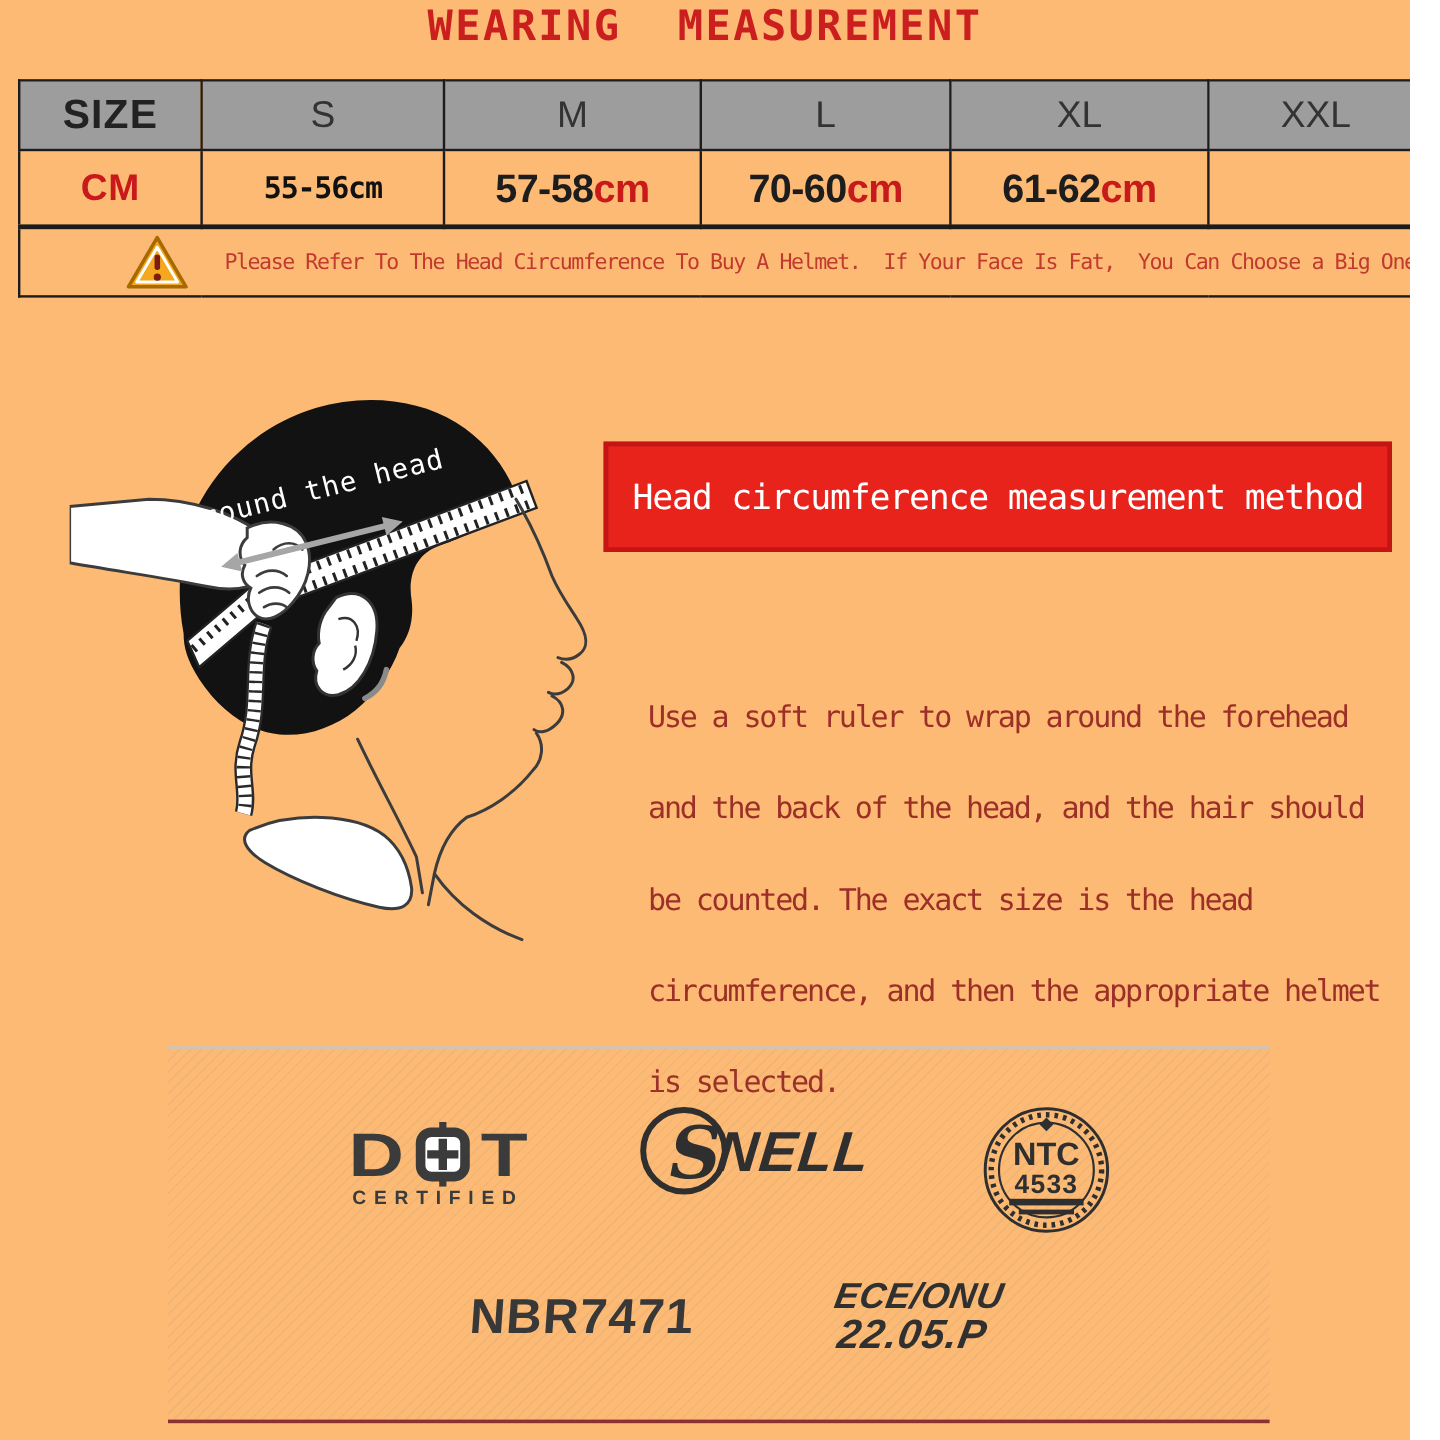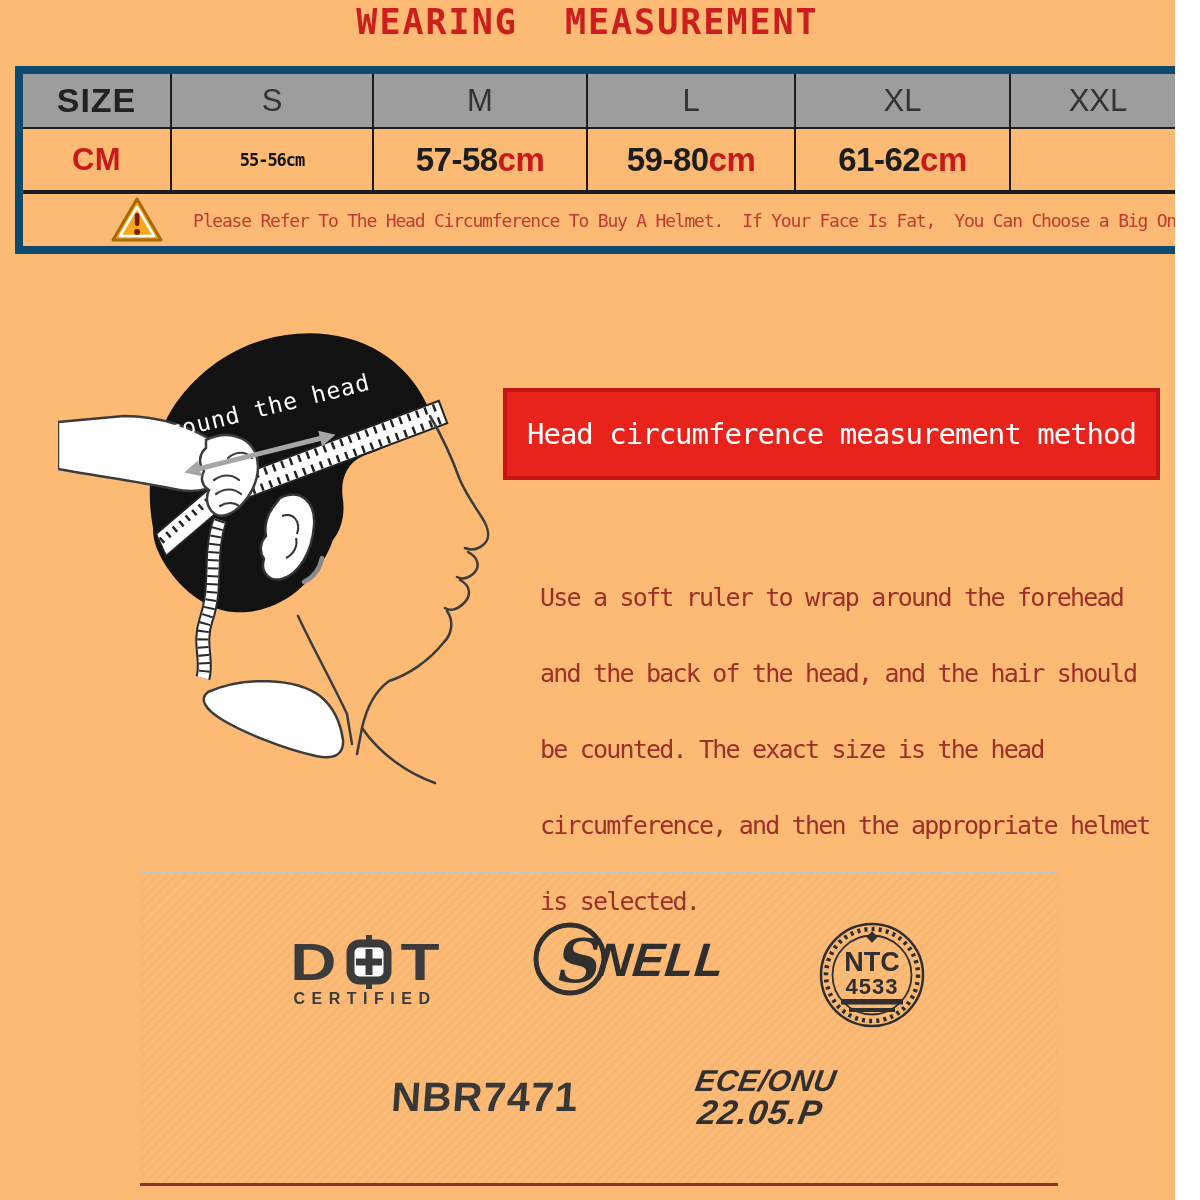--- a/index.html
+++ b/index.html
@@ -6,45 +6,45 @@
   .page{position:relative;width:1175px;height:1200px;background:#fdba74;overflow:hidden;
         font-family:"Liberation Sans",sans-serif;}
 
   
   .title{position:absolute;top:2px;left:0;width:100%;text-align:center;
          font-family:"DejaVu Sans Mono",monospace;font-weight:bold;font-size:35px;
          letter-spacing:2px;word-spacing:24px;color:#cb1f1f;}
 
   
   table.size-table{position:absolute;left:15px;top:66px;width:1170px;
-      border-collapse:collapse;table-layout:fixed;border:8px solid #0c4a6e;}
+      border-collapse:collapse;table-layout:fixed;border:2px solid #0c4a6e;}
   table.size-table td,table.size-table th{border:2px solid #1c1c1c;text-align:center;
       vertical-align:middle;padding:0;overflow:hidden;}
   tr.head-row{height:58px;background:#9d9d9d;}
   .hdr-size{font-size:34px;font-weight:bold;color:#222;letter-spacing:1px;}
   .hdr{font-size:31px;font-weight:400;color:#333;}
   tr.cm-row{height:64px;padding-left:20px;}
   tr.in-row{height:60px;}
   .row-label{color:#c81a1a;font-weight:bold;font-size:31px;letter-spacing:0.5px;}
   .num{font-size:33px;font-weight:bold;color:#1d1d1d;letter-spacing:-0.5px;margin-top:28px;}
   .unit{font-size:33px;font-weight:bold;color:#c81a1a;letter-spacing:-0.5px;}
-  .small-num{font-family:"DejaVu Sans Mono",monospace;font-size:17px;font-weight:bold;
+  .small-num{font-family:"DejaVu Sans Mono",monospace;font-size:25px;font-weight:bold;
       color:#111;letter-spacing:-1px;margin-top:25px;}
   tr.note-row{height:58px;}
   tr.note-row td{border-top:4px solid #1c1c1c;}
   .note-inner{display:flex;align-items:center;padding-left:88px;}
   .note-text{flex:1;text-align:center;font-family:"DejaVu Sans Mono",monospace;
       font-size:18px;letter-spacing:-1.2px;color:#c13a30;white-space:pre;padding-right:6px;}
   .warn-svg{flex:0 0 auto;margin-right:30px;}
 
   
   .diagram{position:absolute;left:58px;top:330px;}
 
   
-  .banner{position:absolute;left:503px;top:388px;width:657px;height:92px;
+  .banner{position:absolute;left:503px;top:368px;width:657px;height:92px;
       background:#e8231c;border:4px solid #c41414;box-sizing:border-box;
       display:flex;align-items:center;justify-content:center;}
   .banner-text{font-family:"DejaVu Sans Mono",monospace;font-size:29px;
       letter-spacing:-1px;color:#ffffff;white-space:nowrap;}
 
   
   .method-body{position:absolute;left:540px;top:560px;width:625px;
       font-family:"DejaVu Sans Mono",monospace;font-size:25px;letter-spacing:-1.8px;
       line-height:76px;color:#9c2f27;white-space:pre-line;}
 
@@ -94,21 +94,21 @@
       <th><span class="hdr">S</span></th>
       <th><span class="hdr">M</span></th>
       <th><span class="hdr">L</span></th>
       <th><span class="hdr">XL</span></th>
       <th><span class="hdr">XXL</span></th>
     </tr>
     <tr class="cm-row">
       <td><span class="row-label">CM</span></td>
       <td><span class="small-num">55-56cm</span></td>
       <td><span class="num">57-58</span><span class="unit">cm</span></td>
-      <td><span class="num">59-80</span><span class="unit">cm</span></td>
+      <td><span class="num">70-60</span><span class="unit">cm</span></td>
       <td><span class="num">61-62</span><span class="unit">cm</span></td>
       <td><span class="num"></span></td>
     </tr>
     <tr class="note-row">
       <td colspan="6">
         <div class="note-inner">
           <svg class="warn-svg" width="52" height="48" viewBox="0 0 52 48">
             <polygon points="26,3 50,44 2,44" fill="#f5a81e" stroke="#a86a00" stroke-width="3" stroke-linejoin="round"></polygon>
             <polygon points="26,11 43,40 9,40" fill="none" stroke="#ffffff" stroke-width="2.5" stroke-linejoin="round"></polygon>
             <rect x="23.8" y="17" width="4.6" height="13" rx="2.2" fill="#7a1d12"></rect>

